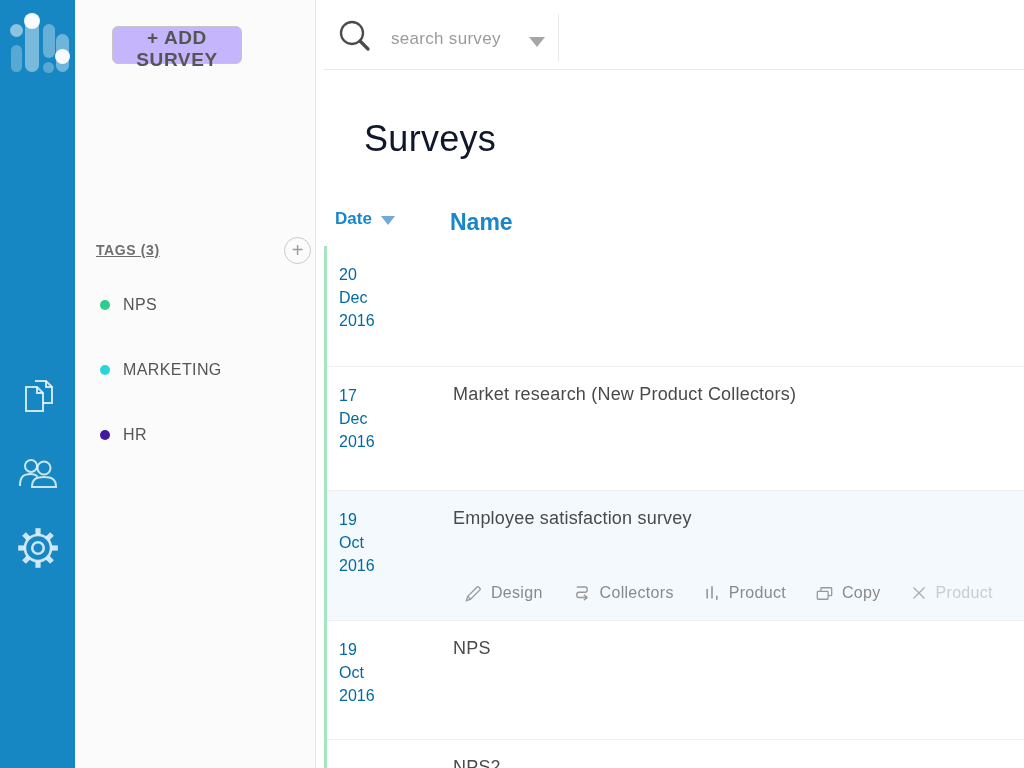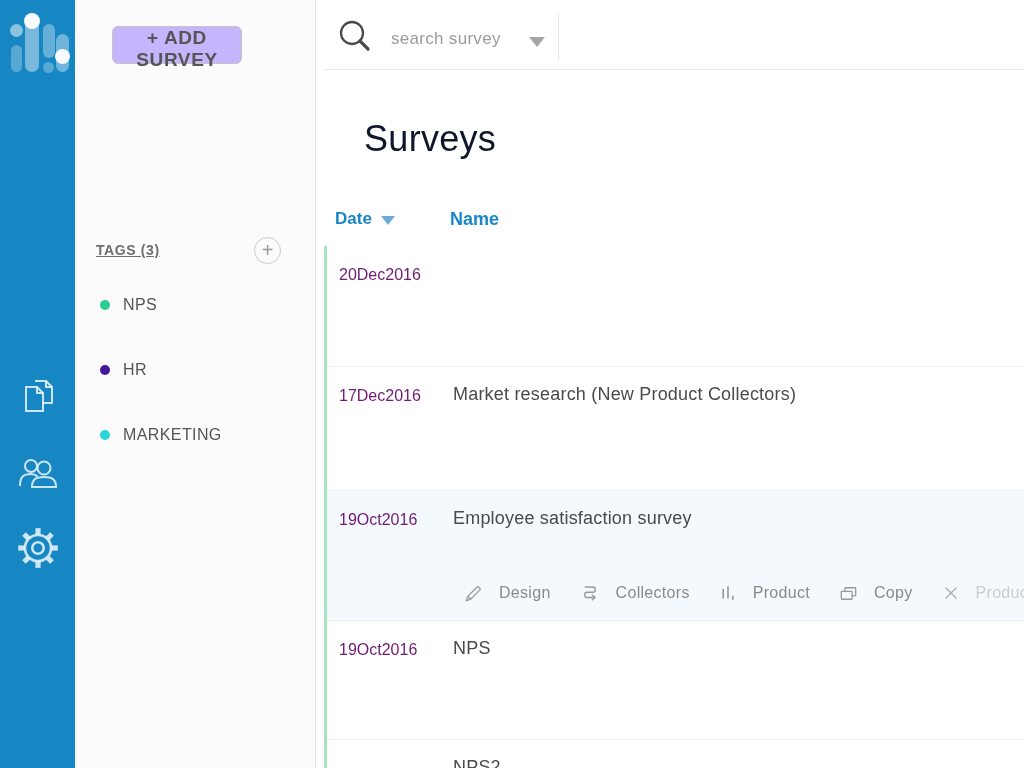--- a/index.html
+++ b/index.html
@@ -25,21 +25,21 @@
                cursor:pointer; }
   .rail-item + .rail-item { margin-top:28px; }
 
   
   .sidebar { position:absolute; left:75px; top:0; width:241px; height:100%;
              background:#FBFBFB; border-right:1px solid #E4E4E4; }
   .add-btn { position:absolute; left:37px; top:26px; width:130px; height:38px;
              background:#c4b5fd; border:1px solid #C6C6C6; border-radius:6px;
              font-family:"Liberation Sans", sans-serif; font-weight:700; font-size:19px;
              color:#555; letter-spacing:.6px; cursor:pointer; }
-  .tags { position:absolute; left:21px; top:236px; right:34px; }
+  .tags { position:absolute; left:21px; top:236px; right:4px; }
   .tags-head { display:flex; justify-content:space-between; align-items:center; height:28px;
                margin-bottom:30px; }
   .tags-title { font-size:14px; font-weight:700; color:#6E6E6E; letter-spacing:.6px;
                 text-decoration:underline; cursor:pointer; }
   .tag-add { width:27px; height:27px; border:1px solid #C9C9C9; border-radius:50%;
              color:#9B9B9B; font-size:20px; font-weight:400; line-height:24px;
              text-align:center; cursor:pointer; }
   .tag { display:flex; align-items:center; padding-left:4px; margin-bottom:43px; height:22px;
          cursor:pointer; }
   .dot { width:10px; height:10px; border-radius:50%; margin-right:13px; flex:none; }
@@ -57,37 +57,37 @@
   .topbar-divider { position:absolute; left:234px; top:14px; width:1px; height:47px; background:#E8E8E8; }
 
   .page-title { position:absolute; left:40px; top:118px; font-size:36px; font-weight:400;
                 color:#0f172a; letter-spacing:.3px; }
 
   .table-head { position:absolute; top:209px; left:0; right:0; height:22px; }
   .col-date { position:absolute; left:11px; display:flex; align-items:center; gap:9px;
               font-size:17px; font-weight:700; color:#1787C9; cursor:pointer; }
   .sort-caret { display:inline-block; width:0; height:0; border-left:7px solid transparent;
                 border-right:7px solid transparent; border-top:9px solid #6FABD8; margin-top:2px; }
-  .col-name { position:absolute; left:126px; font-size:18px; font-weight:700; color:#1787C9;
+  .col-name { position:absolute; left:126px; font-size:23px; font-weight:700; color:#1787C9;
               cursor:pointer; }
 
   .rows { position:absolute; top:246px; left:0; right:0; bottom:0; overflow:hidden;
           border-left:3px solid #A6E4C3; }
   .row { position:relative; display:flex; padding:17px 0 0 12px; background:#fff; }
   .row + .row { border-top:1px solid #EFEFEF; }
   .row.h120 { height:120px; } .row.h124 { height:124px; } .row.h130 { height:130px; }
   .row.h119 { height:119px; } .row.last { height:120px; }
   .row.hl { background:#F3F9FD; }
-  .cell-date { width:114px; flex:none; display:flex; flex-direction:row;
-               font-size:16px; line-height:23px; color:#701a75; }
+  .cell-date { width:114px; flex:none; display:flex; flex-direction:column;
+               font-size:16px; line-height:23px; color:#0369a1; }
   .cell-name { font-size:18px; color:#4A4A4A; letter-spacing:.2px; cursor:pointer; }
 
   .row-actions { position:absolute; left:135px; bottom:15px; display:flex; align-items:center;
                  gap:27px; }
-  .action { display:flex; align-items:center; gap:14px; font-size:16px; color:#8A8A8A;
+  .action { display:flex; align-items:center; gap:6px; font-size:16px; color:#8A8A8A;
             letter-spacing:.3px; cursor:pointer; }
   .action svg { flex:none; }
   .action.disabled { cursor:default; }
   .action.disabled .action-text { color:#C9CDD2; }
 </style>
 </head>
 <body>
 
 <div class="app">
 
@@ -143,26 +143,26 @@
     <div class="tags">
       <div class="tags-head">
         <span class="tags-title">TAGS (3)</span>
         <span class="tag-add">+</span>
       </div>
       <div class="tag">
         <span class="dot" style="background-color: rgb(46, 204, 143);"></span>
         <span class="tag-label">NPS</span>
       </div>
       <div class="tag">
+        <span class="dot" style="background-color: rgb(41, 213, 219);"></span>
+        <span class="tag-label">MARKETING</span>
+      </div>
+      <div class="tag">
         <span class="dot" style="background-color: rgb(68, 24, 158);"></span>
         <span class="tag-label">HR</span>
-      </div>
-      <div class="tag">
-        <span class="dot" style="background-color: rgb(41, 213, 219);"></span>
-        <span class="tag-label">MARKETING</span>
       </div>
     </div>
   </aside>
 
   <main class="content">
     <header class="topbar">
       <span class="search-icon">
         <svg width="36" height="36" viewBox="0 0 36 36" fill="none">
           <circle cx="14" cy="14" r="11" stroke="#4A4A4A" stroke-width="2.3"></circle>
           <line x1="22" y1="22" x2="30" y2="30" stroke="#4A4A4A" stroke-width="3.2" stroke-linecap="round"></line>

